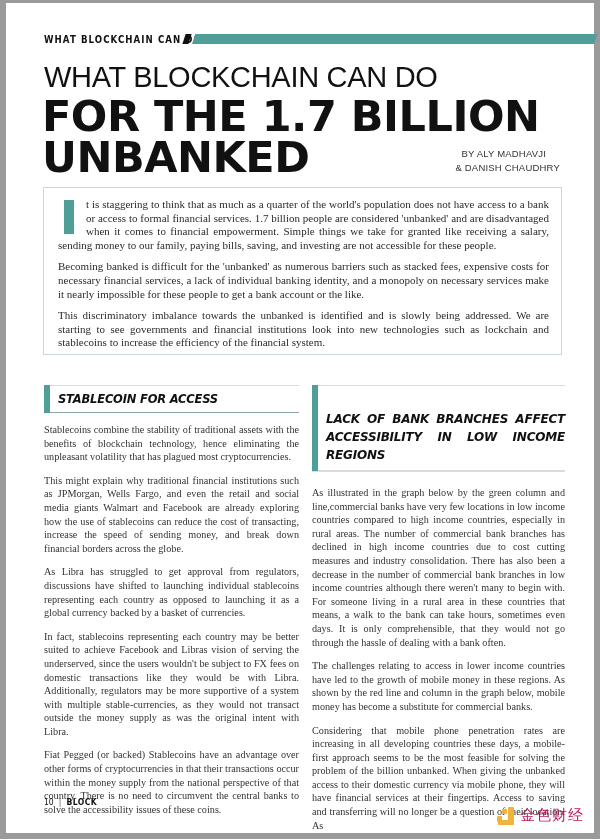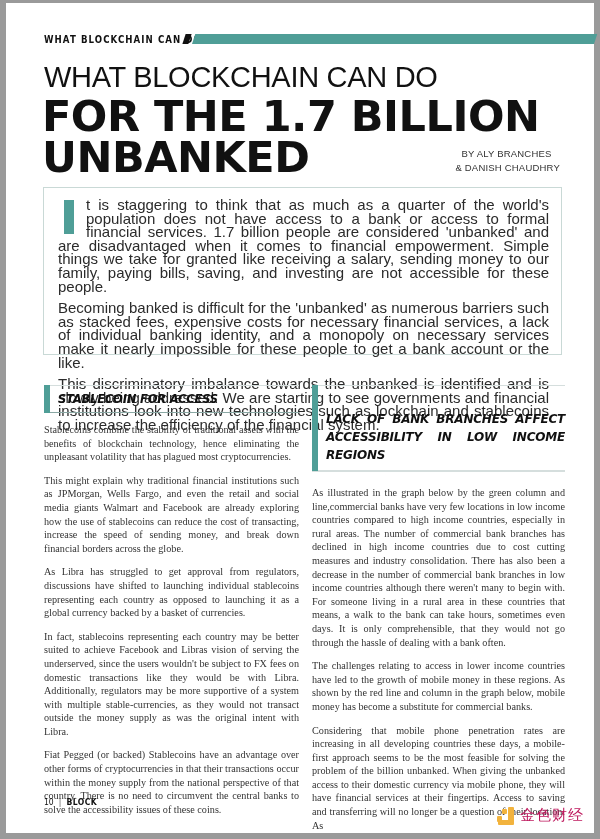--- a/index.html
+++ b/index.html
@@ -48,21 +48,21 @@
     font-family: "Liberation Sans", sans-serif; font-size: 9.5px; color: #333;
     line-height: 14px; letter-spacing: 0.2px;
   }
   .byline div { white-space: nowrap; }
   .byline .b2 { margin-left: -6px; }
   
   .intro {
     position: absolute; left: 37px; top: 184px; width: 519px; height: 168px;
     border: 1.5px solid #c9d9d6; box-sizing: border-box;
     padding: 10px 12px 0 14px;
-    font-family: Liberation Sans, sans-serif; font-size: 15px; color: #2b2b2b;
+    font-family: Liberation Serif, serif; font-size: 11px; color: #2b2b2b;
     line-height: 13.6px; text-align: justify;
   }
   .dropcap {
     float: left; width: 10px; height: 34px; background: #4f9e97;
     margin: 2px 12px 0 6px;
   }
   .intro p { margin: 0 0 8px 0; }
   .intro p.first { margin-bottom: 8px; }
   
   .col {
@@ -118,21 +118,21 @@
 
   <div class="kicker">WHAT BLOCKCHAIN CAN DO</div>
   <div class="kicker-slash"></div>
   <div class="kicker-bar"></div>
 
   <div class="title-light">WHAT BLOCKCHAIN CAN DO</div>
   <div class="title-bold t1">FOR THE 1.7 BILLION</div>
   <div class="title-bold t2">UNBANKED</div>
 
   <div class="byline">
-    <div>BY ALY BRANCHES</div>
+    <div>BY ALY MADHAVJI</div>
     <div class="b2">&amp; DANISH CHAUDHRY</div>
   </div>
 
   <div class="intro">
     <p class="first"><span class="dropcap"></span><span>t is staggering to think that as much as a quarter of the world's population does not have access to a bank or access to formal financial services. 1.7 billion people are considered 'unbanked' and are disadvantaged when it comes to financial empowerment. Simple things we take for granted like receiving a salary, sending money to our family, paying bills, saving, and investing are not accessible for these people.</span></p>
     <p>Becoming banked is difficult for the 'unbanked' as numerous barriers such as stacked fees, expensive costs for necessary financial services, a lack of individual banking identity, and a monopoly on necessary services make it nearly impossible for these people to get a bank account or the like.</p>
     <p>This discriminatory imbalance towards the unbanked is identified and is slowly being addressed. We are starting to see governments and financial institutions look into new technologies such as lockchain and stablecoins to increase the efficiency of the financial system.</p>
   </div>
 
   <div class="col col-left">

